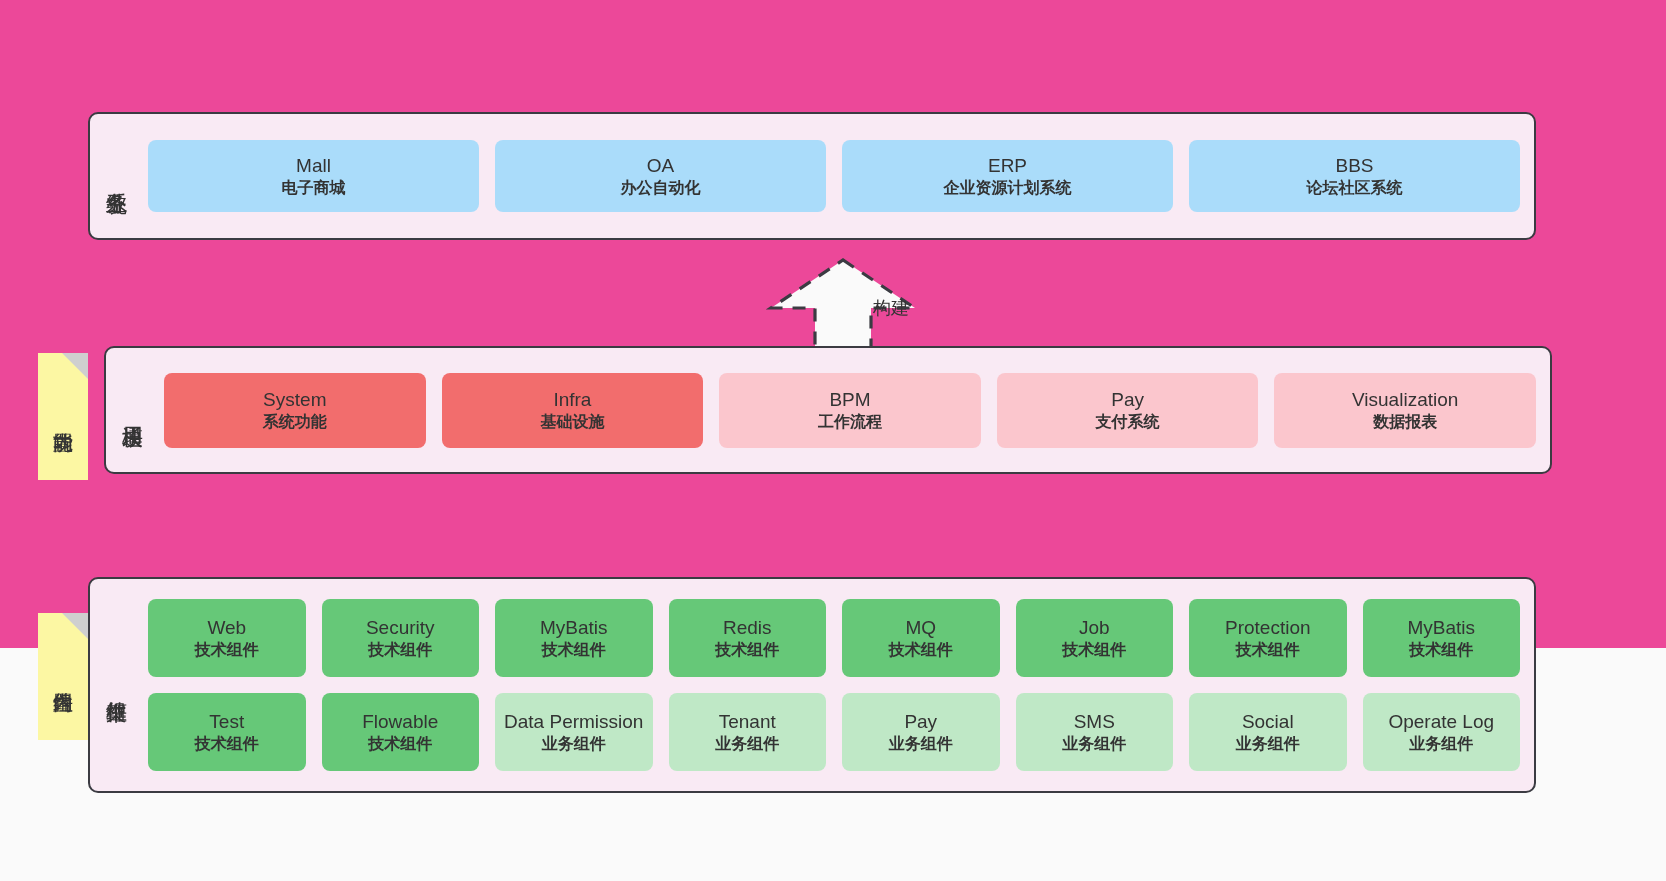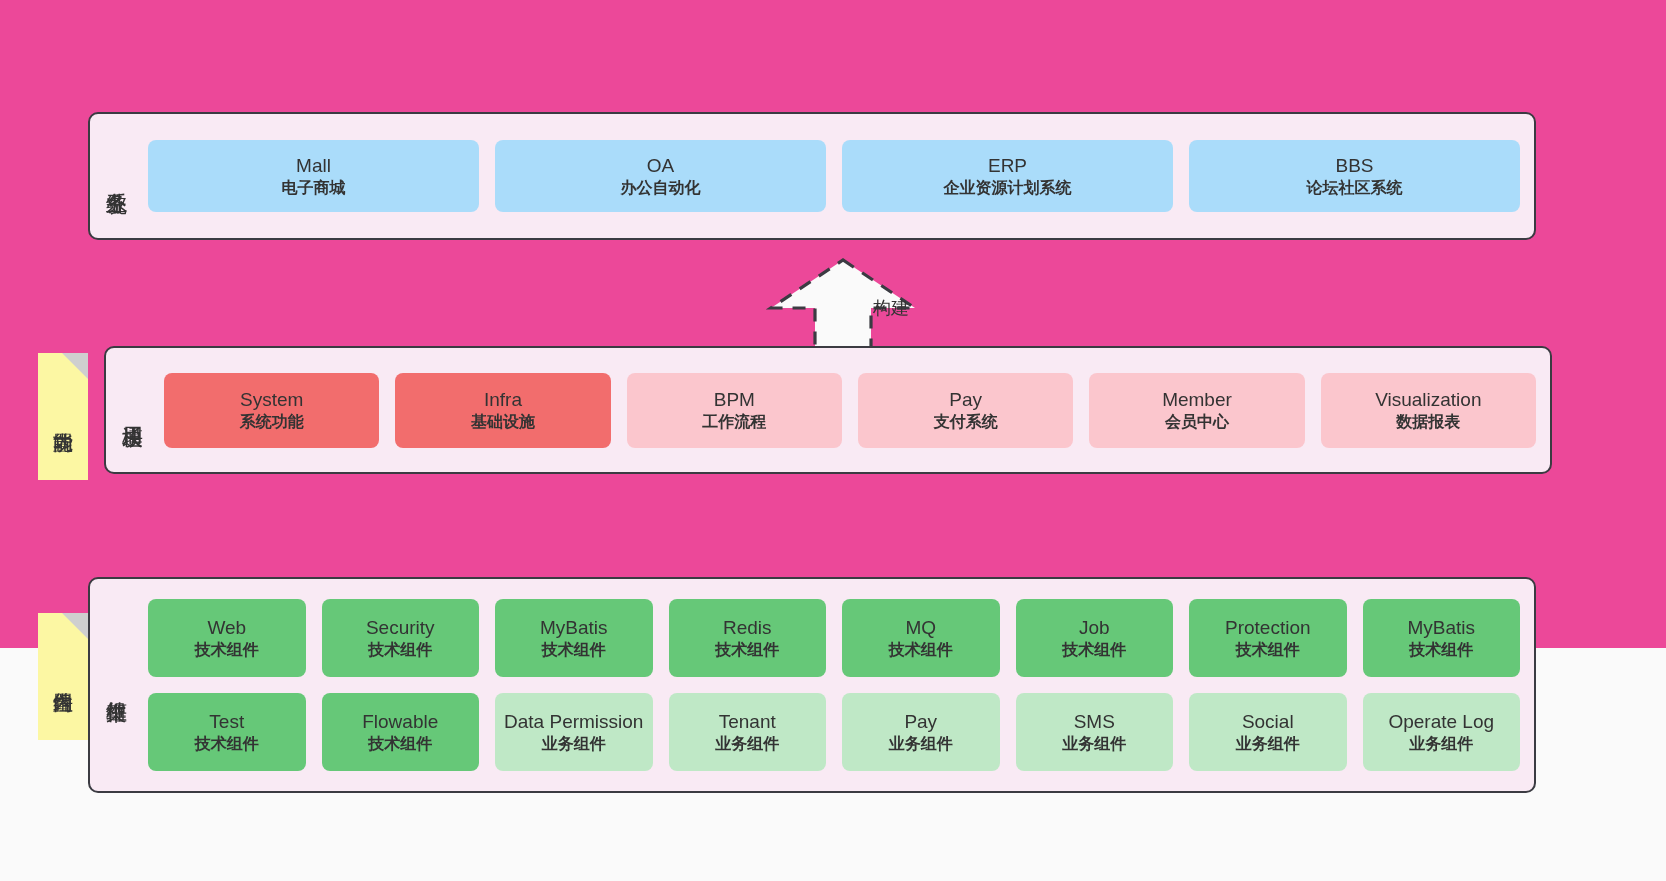--- a/index.html
+++ b/index.html
@@ -198,24 +198,20 @@
         </div>
         <div class="tile pink">
           <span class="t-name">BPM</span>
           <span class="t-sub">工作流程</span>
         </div>
         <div class="tile pink">
           <span class="t-name">Pay</span>
           <span class="t-sub">支付系统</span>
         </div>
         <div class="tile pink">
-          <span class="t-name">Member</span>
-          <span class="t-sub">会员中心</span>
-        </div>
-        <div class="tile pink">
           <span class="t-name">Visualization</span>
           <span class="t-sub">数据报表</span>
         </div>
       </div>
     </div>
   </div>
 
 
   <div class="layer layer-framework">
     <div class="layer-title">框架组件</div>

